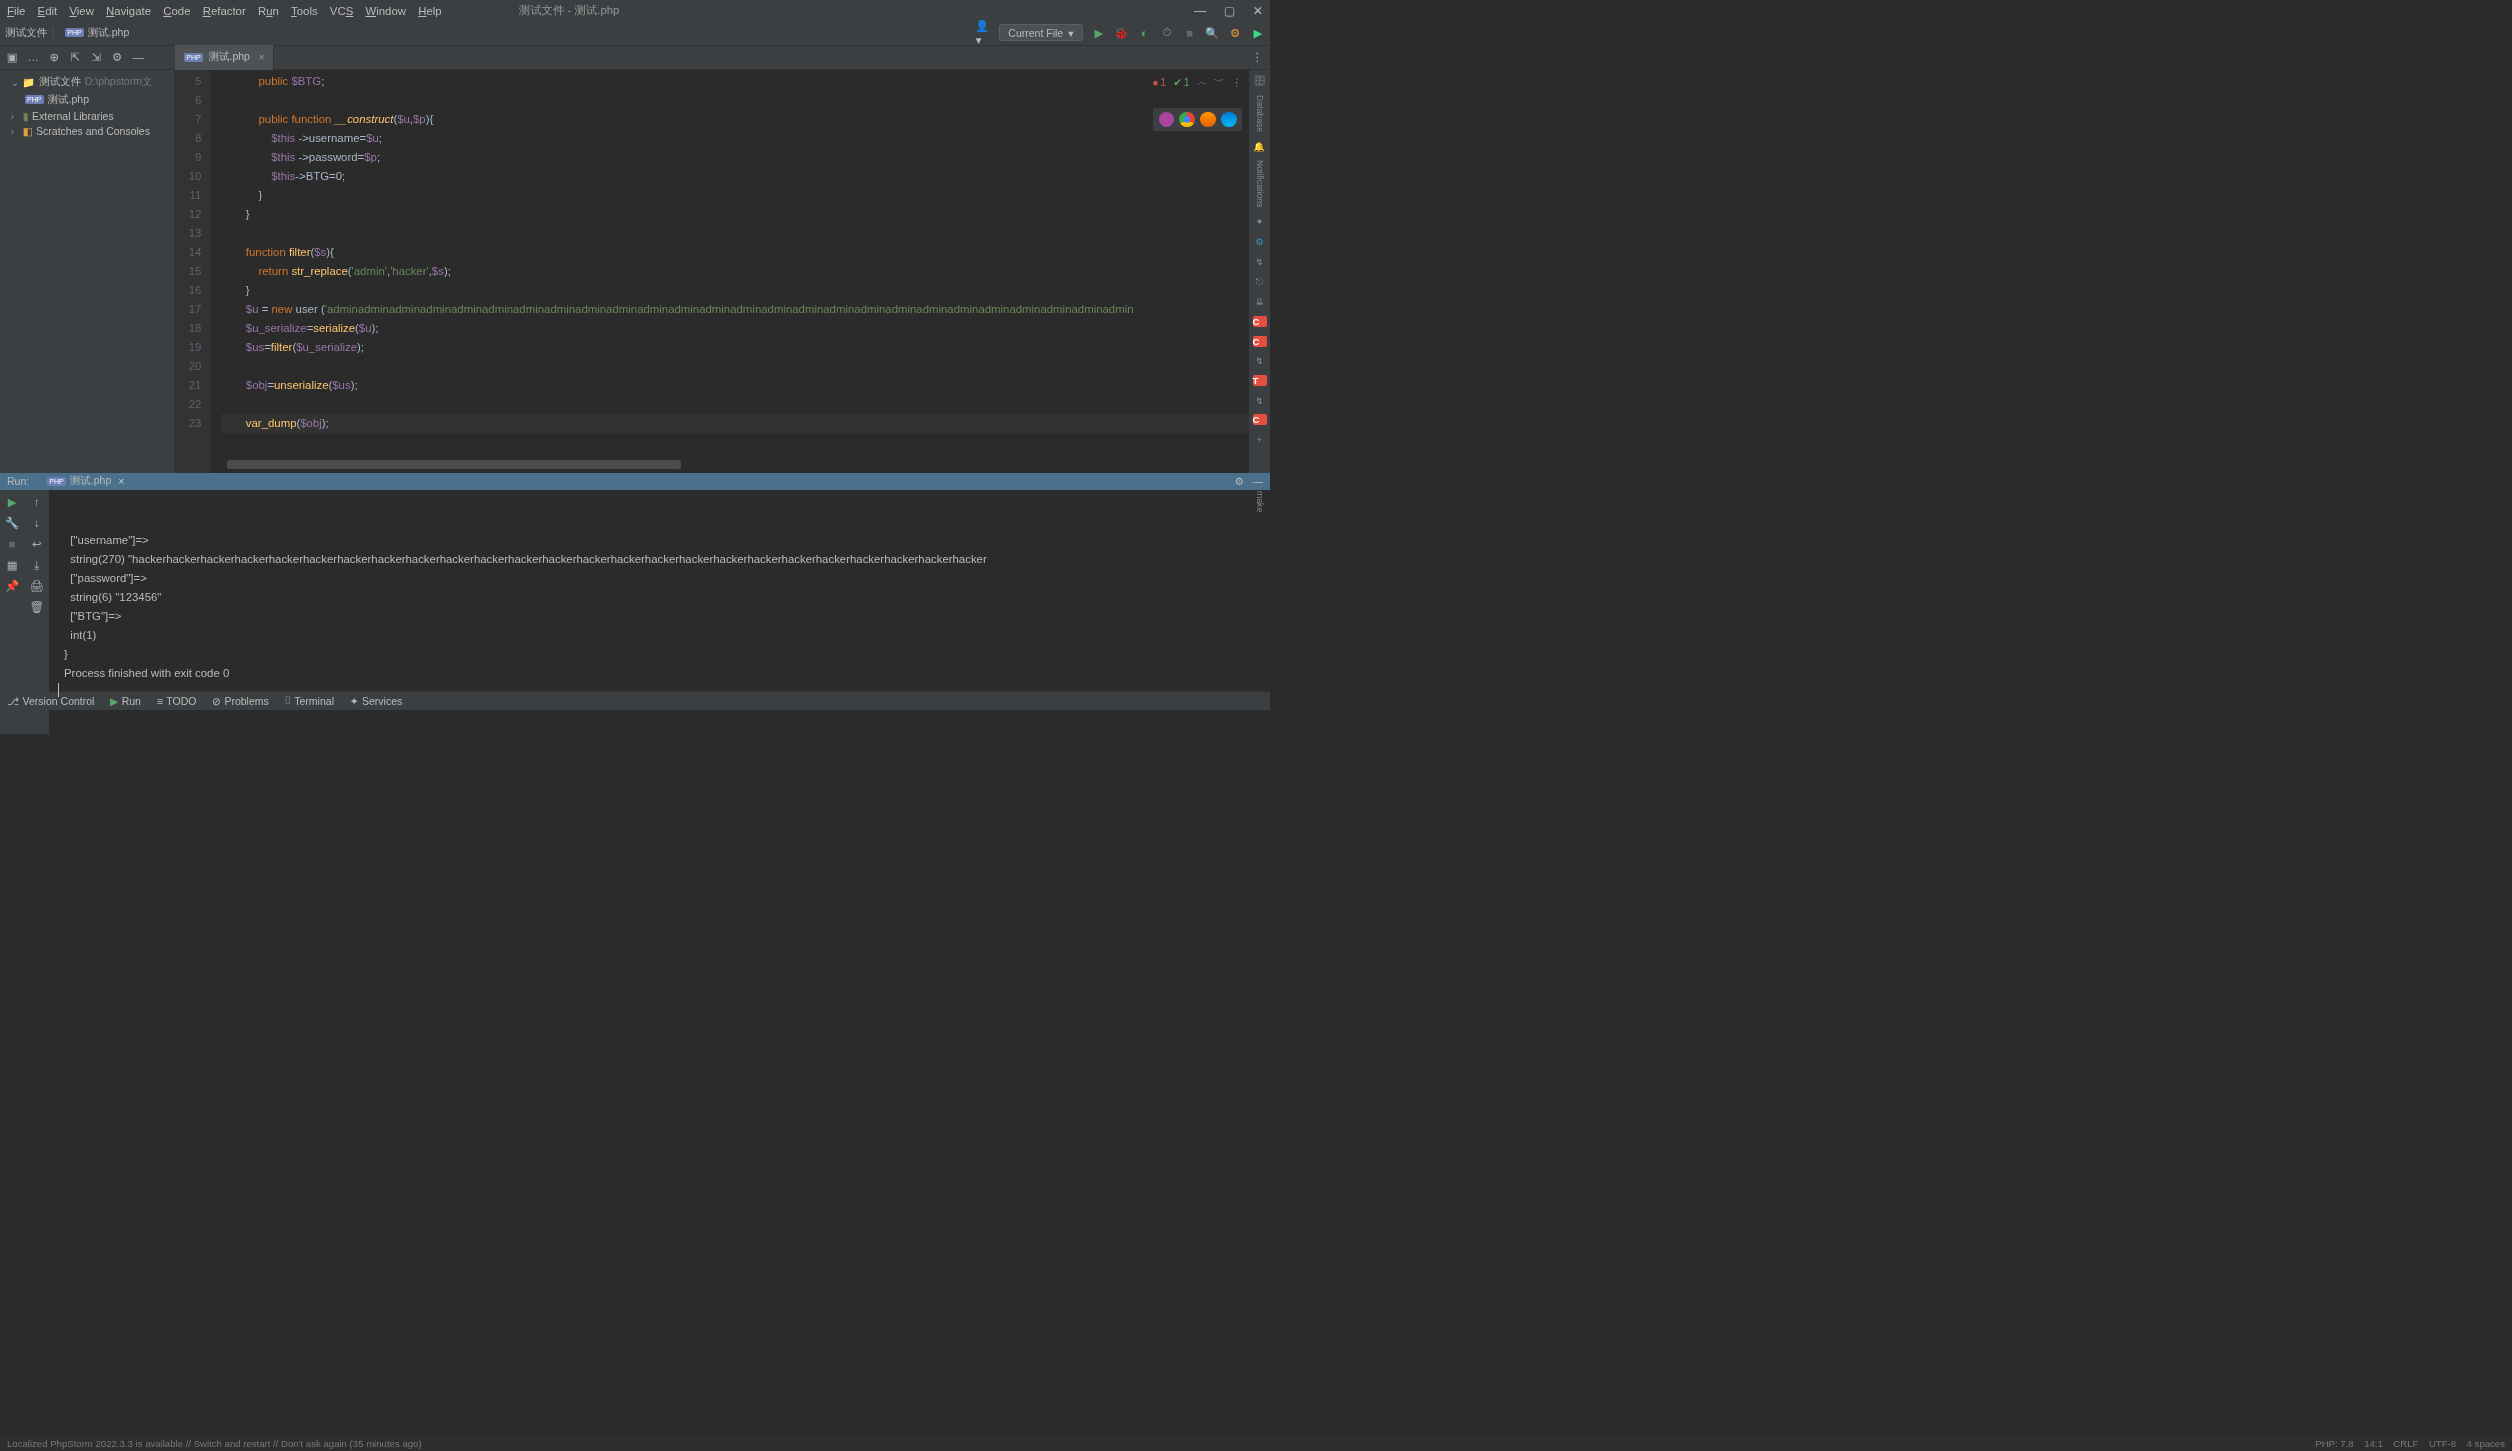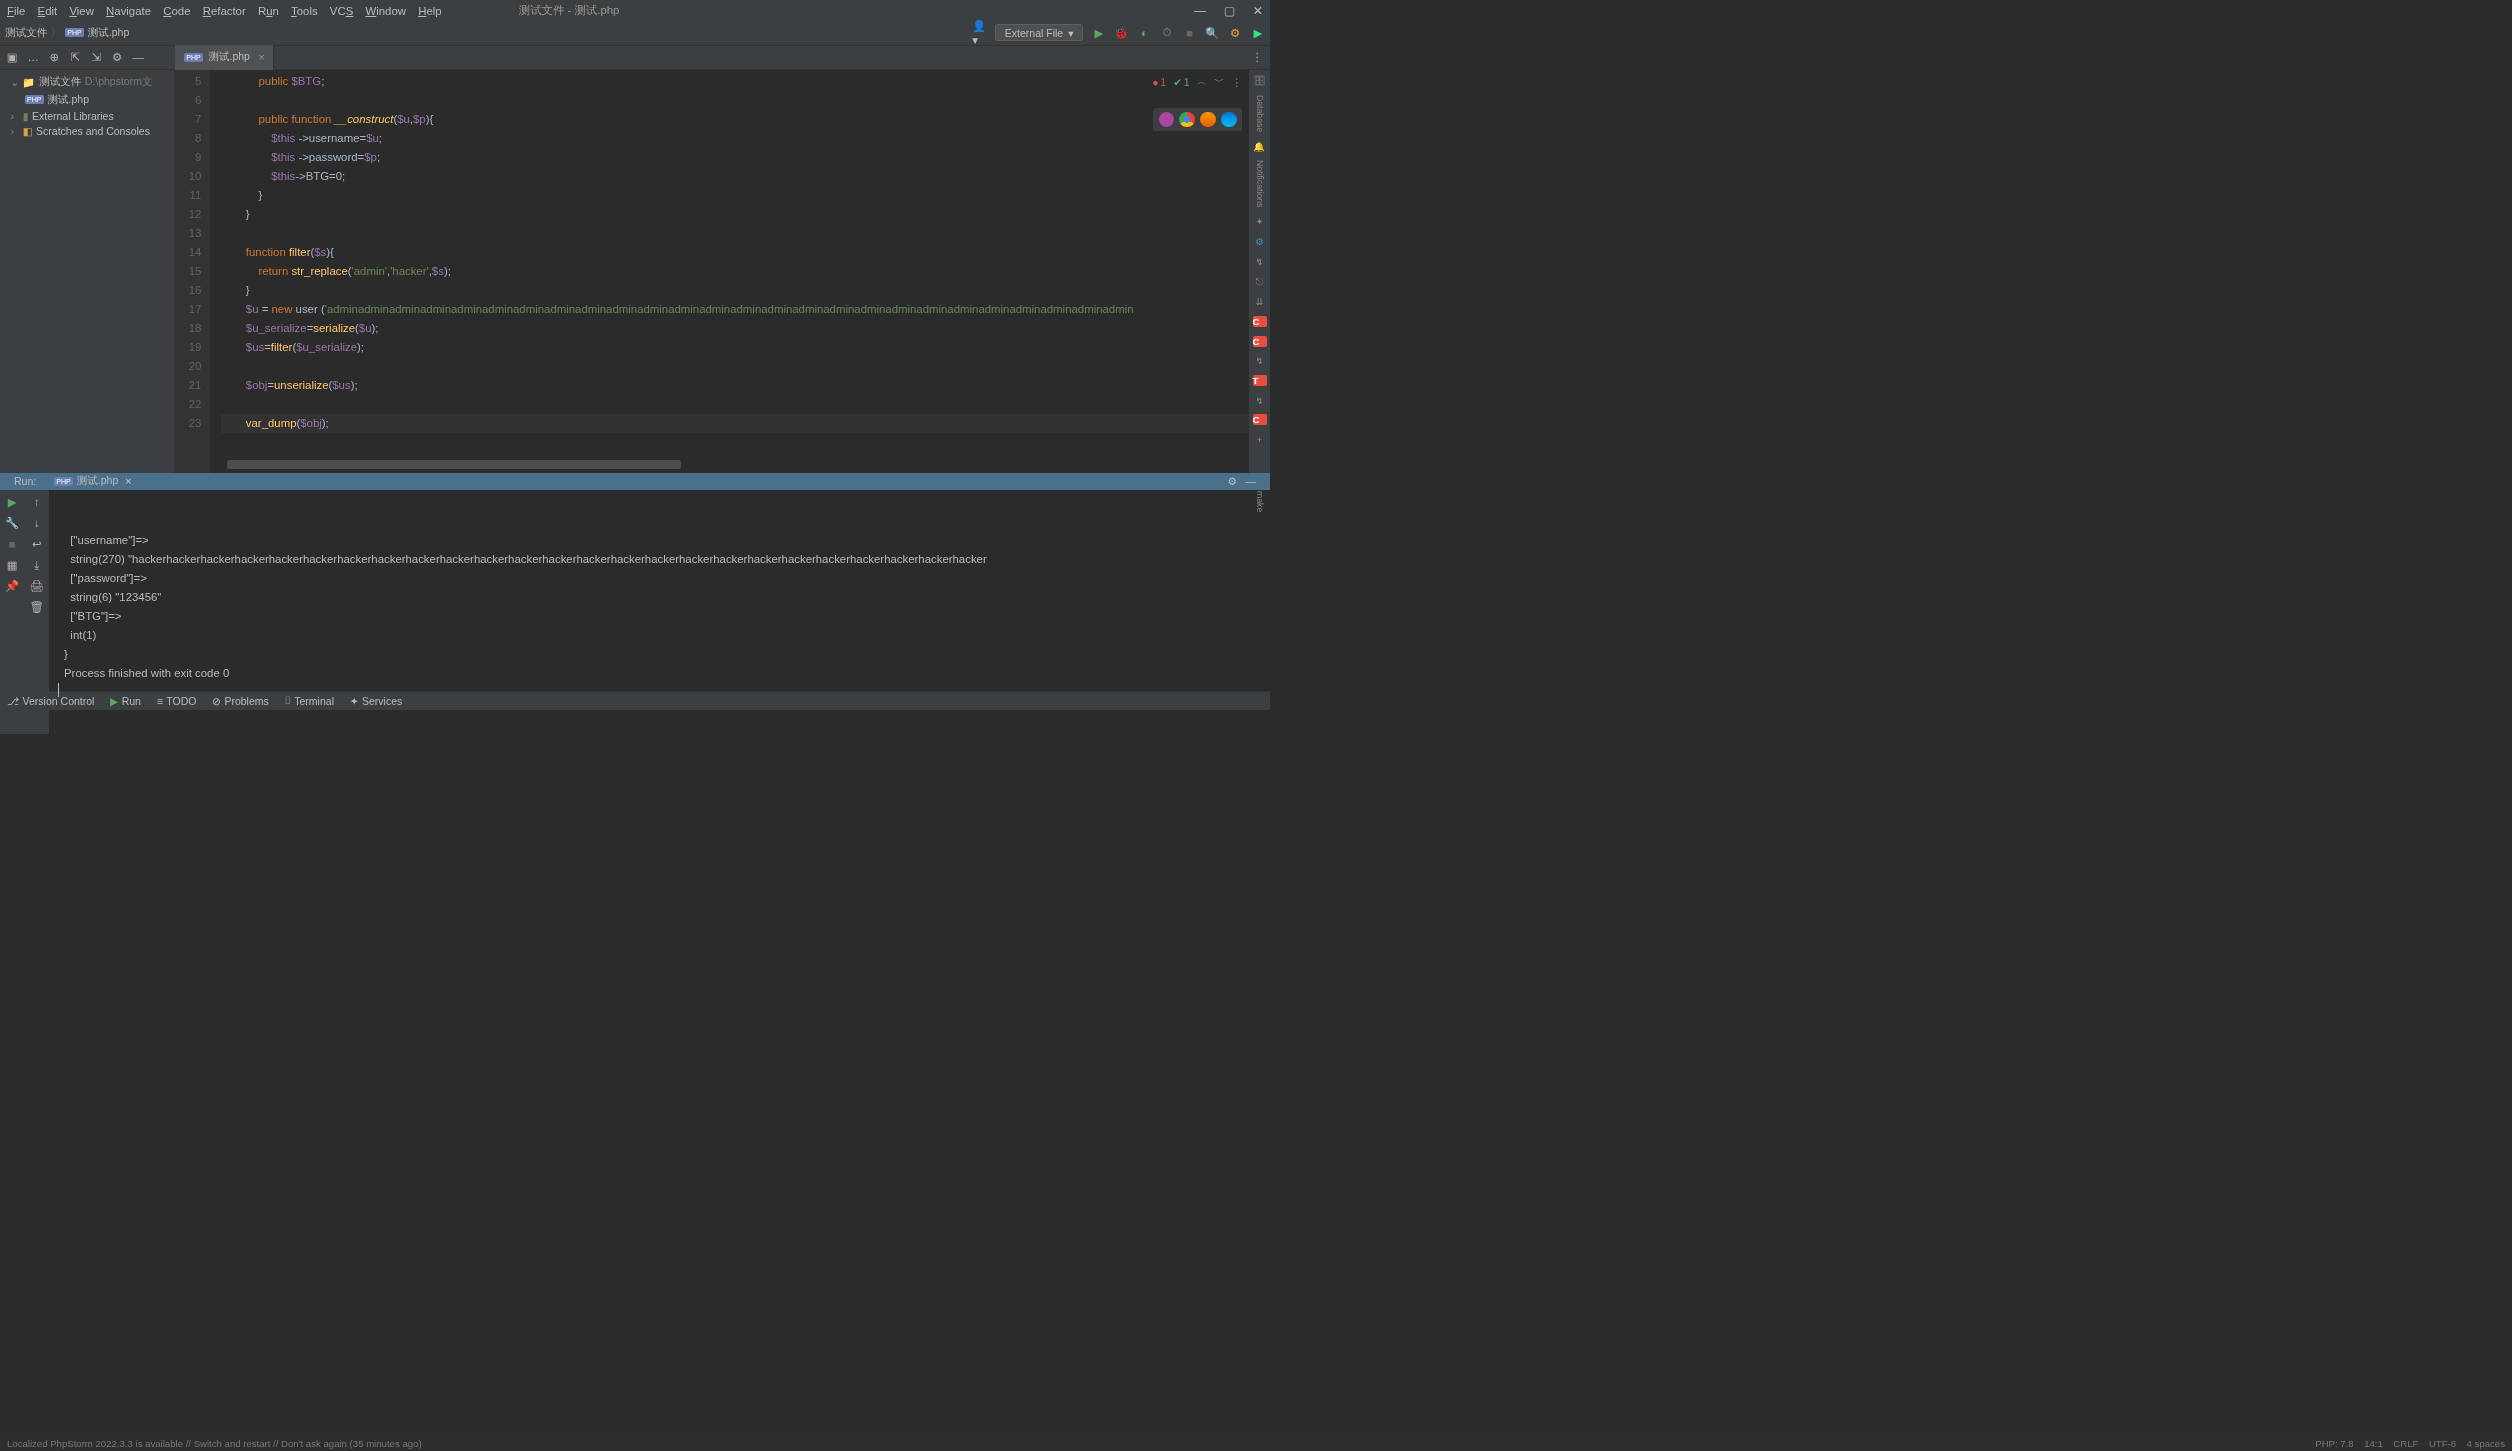--- a/index.html
+++ b/index.html
@@ -68,21 +68,21 @@
 
 
 .right-rail { width: 21px; background: #3c3f41; display: flex; flex-direction: column; align-items: center; gap: 8.7px; padding-top: 5.2px; }
 .rail-icon { width: 15.7px; height: 15.7px; display: flex; align-items: center; justify-content: center; cursor: pointer; font-size: 9.6px; }
 .rail-text { writing-mode: vertical-rl; font-size: 8.7px; color: #888; }
 .rail-c { background: #e84e40; color: white; width: 14px; height: 14px; border-radius: 1.7px; font-size: 9.6px; font-weight: bold; }
 .rail-t { background: #e84e40; color: white; width: 14px; height: 14px; border-radius: 1.7px; font-size: 9.6px; font-weight: bold; }
 
 
 .run-panel { height: 218px; background: #2b2b2b; display: flex; flex-direction: column; }
-.run-header { height: 21px; background: #4a708b; display: flex; align-items: center; padding: 0 14px; font-size: 10.5px; }
+.run-header { height: 21px; background: #4a708b; display: flex; align-items: center; padding: 0 7px; font-size: 10.5px; }
 .run-tab { background: #4a708b; padding: 1.7px 7px; display: flex; align-items: center; gap: 3.5px; }
 .run-header-right { margin-left: auto; display: flex; gap: 8.7px; color: #bbb; }
 .run-body { flex: 1; display: flex; }
 .run-left-tb { width: 24.5px; background: #3c3f41; display: flex; flex-direction: column; align-items: center; gap: 7px; padding-top: 5.2px; }
 .run-left-tb2 { width: 24.5px; background: #3c3f41; display: flex; flex-direction: column; align-items: center; gap: 7px; padding-top: 5.2px; }
 .run-tb-icon { width: 14px; height: 14px; display: flex; align-items: center; justify-content: center; color: #afb1b3; cursor: pointer; }
 .run-output { flex: 1; font-family: "JetBrains Mono", Consolas, monospace; font-size: 11.4px; line-height: 19px; padding: 3.5px 8.7px; color: #bbb; white-space: pre; overflow: hidden; position: relative; }
 .run-scroll { position: absolute; bottom: 1.7px; left: 8.7px; width: 664px; height: 8.7px; background: #4c4c4c; border-radius: 2.6px; }
 .caret { display: inline-block; width: 0.9px; height: 14px; background: #bbb; }
 
@@ -122,21 +122,21 @@
 <div class="nav-bar">
   <div class="breadcrumb">
     <span>测试文件</span>
     <span class="bc-sep">〉</span>
     <span class="php-badge">PHP</span>
     <span>测试.php</span>
   </div>
   <div class="nav-right">
     <span class="nav-icon">👤▾</span>
     <div class="current-file-btn">
-      <span>External File</span>
+      <span>Current File</span>
       <span>▾</span>
     </div>
     <span class="nav-icon run-icon">▶</span>
     <span class="nav-icon bug-icon">🐞</span>
     <span class="nav-icon" style="color:#59a869">◐</span>
     <span class="nav-icon" style="color:#888">⏱</span>
     <span class="nav-icon" style="color:#666">■</span>
     <span class="nav-icon">🔍</span>
     <span class="nav-icon" style="color:#f0a030">⚙</span>
     <span class="nav-icon" style="color:#3ddc84">▶</span>

